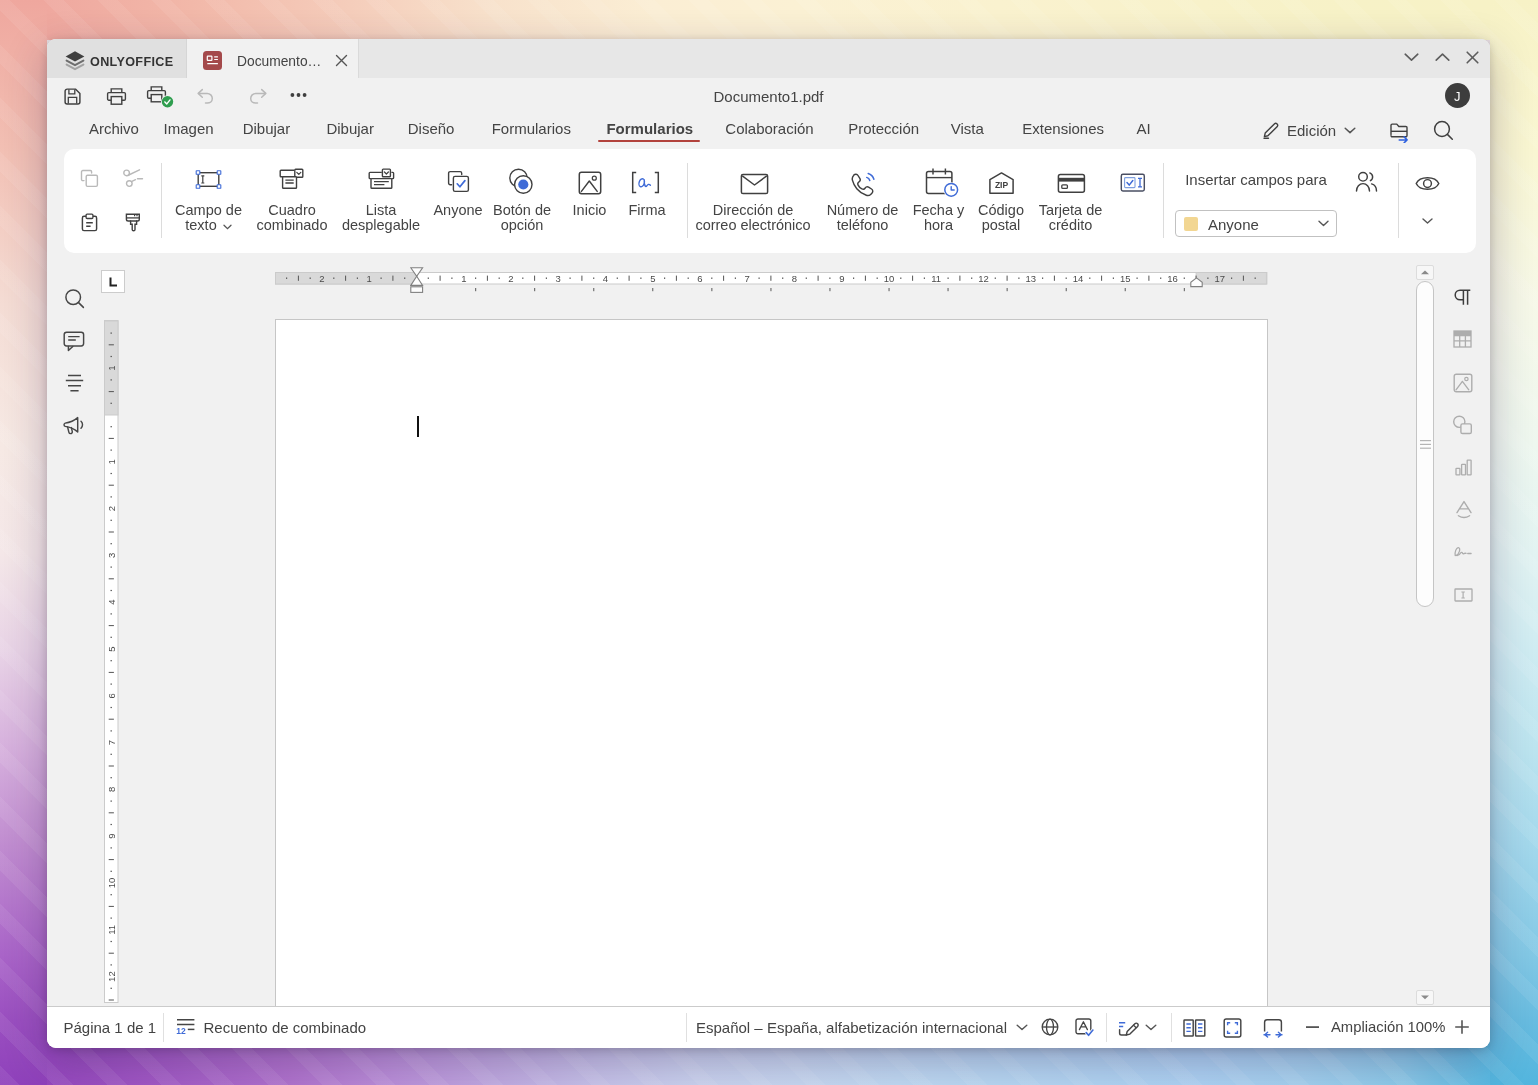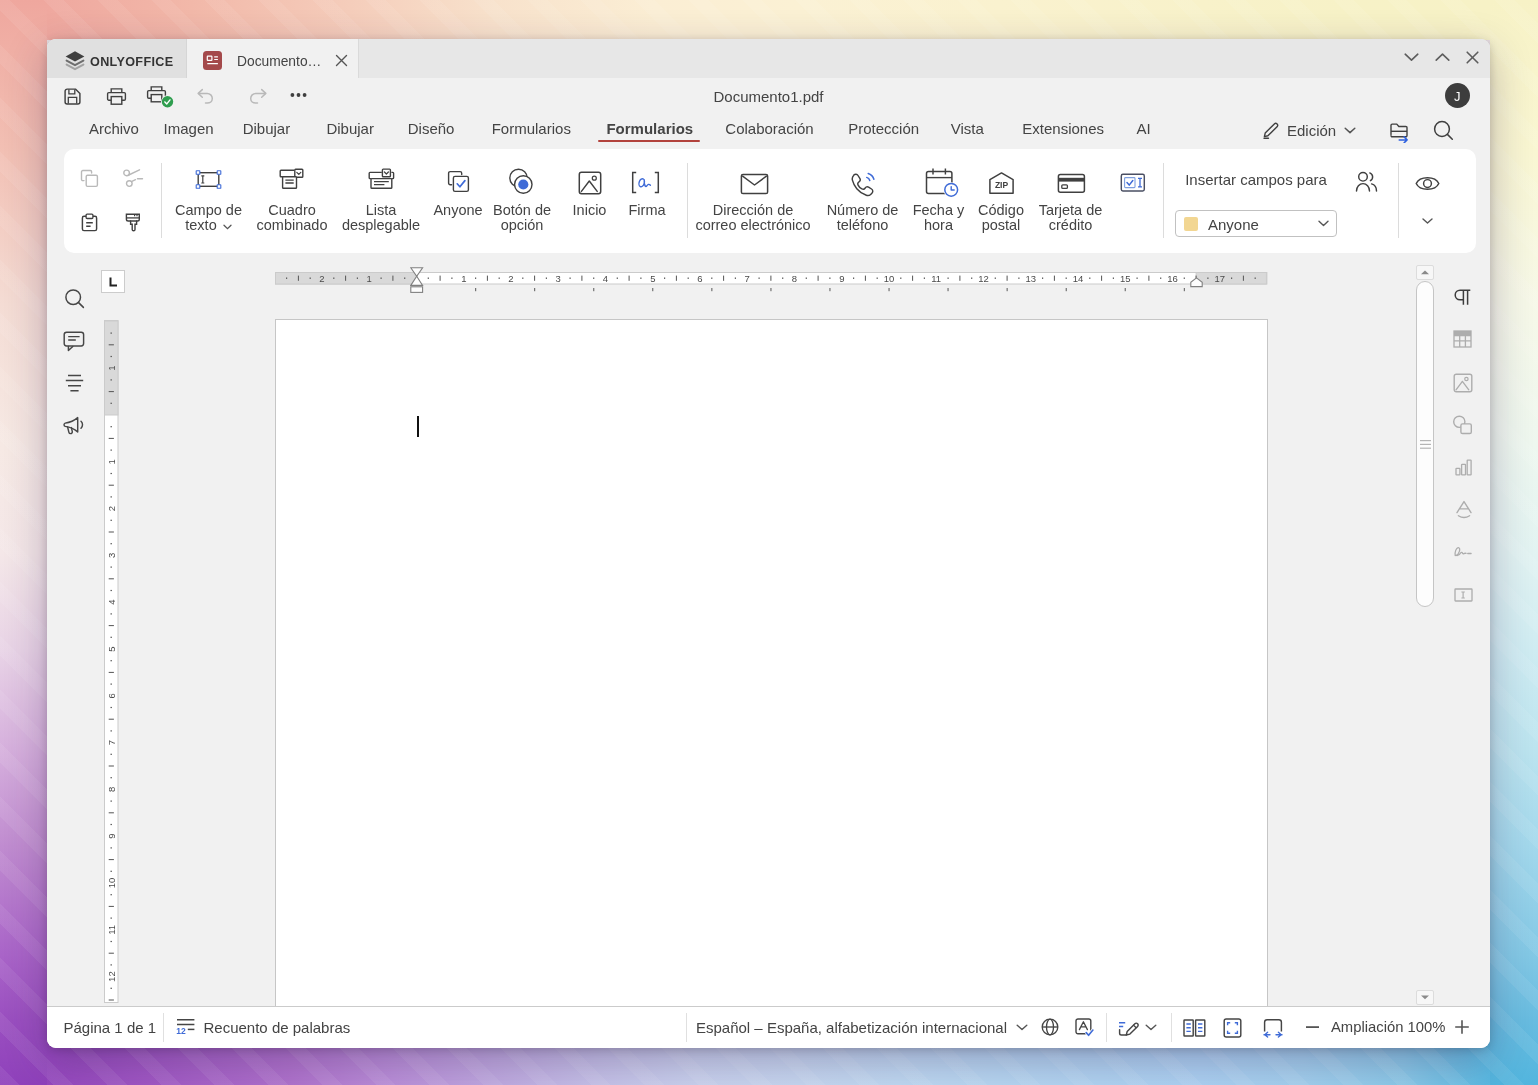--- a/index.html
+++ b/index.html
@@ -493,21 +493,21 @@
     <path d="M5 5.5 L13 5.5 L9 9.3 Z" fill="#8a8a8a"></path>
   </svg>
 <div class="abs" style="left:47px;top:1006px;width:1443px;height:42px;background:#fff;border-top:1px solid #cbcbcb;border-radius:0 0 9px 9px"></div>
 <div style="position:absolute;left:63.5px;top:1018.5px;font:400 15px &quot;Liberation Sans&quot;,sans-serif;color:#444;white-space:nowrap;">Página 1 de 1</div>
 <div class="abs" style="left:162.5px;top:1012.5px;width:1px;height:29px;background:#e0e0e0"></div>
 <svg style="position:absolute;left:176px;top:1018px;" width="20" height="17" viewBox="0 0 20 17" fill="none">
     <path d="M1 1.7 h17.4 M1 6.4 h17.4" stroke="#454545" stroke-width="1.5" fill="none" stroke-linecap="butt" stroke-linejoin="round"></path>
     <path d="M11.8 11.4 h6.6" stroke="#454545" stroke-width="1.5" fill="none" stroke-linecap="butt" stroke-linejoin="round"></path>
     <text x="0.2" y="16.4" fill="#3f6bd7" style="font:700 8.5px 'Liberation Sans',sans-serif">12</text>
   </svg>
-<div style="position:absolute;left:203.5px;top:1018.5px;font:400 15px &quot;Liberation Sans&quot;,sans-serif;color:#444;white-space:nowrap;">Recuento de palabras</div>
+<div style="position:absolute;left:203.5px;top:1018.5px;font:400 15px &quot;Liberation Sans&quot;,sans-serif;color:#444;white-space:nowrap;">Recuento de combinado</div>
 <div class="abs" style="left:686px;top:1012.5px;width:1px;height:29px;background:#e0e0e0"></div>
 <div style="position:absolute;left:696px;top:1018.5px;font:400 15px &quot;Liberation Sans&quot;,sans-serif;color:#444;white-space:nowrap;">Español – España, alfabetización internacional</div>
 <svg style="position:absolute;left:1016px;top:1023.5px;" width="12" height="7" viewBox="0 0 12 7" fill="none">
     <path d="M1.2 1.2 L6 5.6 L10.8 1.2" stroke="#555" stroke-width="1.4" fill="none" stroke-linecap="round" stroke-linejoin="round"></path>
   </svg>
 <svg style="position:absolute;left:1041px;top:1018px;" width="18" height="18" viewBox="0 0 18 18" fill="none">
     <circle cx="9" cy="9" r="7.8" stroke="#454545" stroke-width="1.35" fill="none"></circle>
     <ellipse cx="9" cy="9" rx="3.5" ry="7.8" stroke="#454545" stroke-width="1.35" fill="none"></ellipse>
     <path d="M1.2 9 H16.8" stroke="#454545" stroke-width="1.35" fill="none" stroke-linecap="butt" stroke-linejoin="round"></path>
   </svg>

